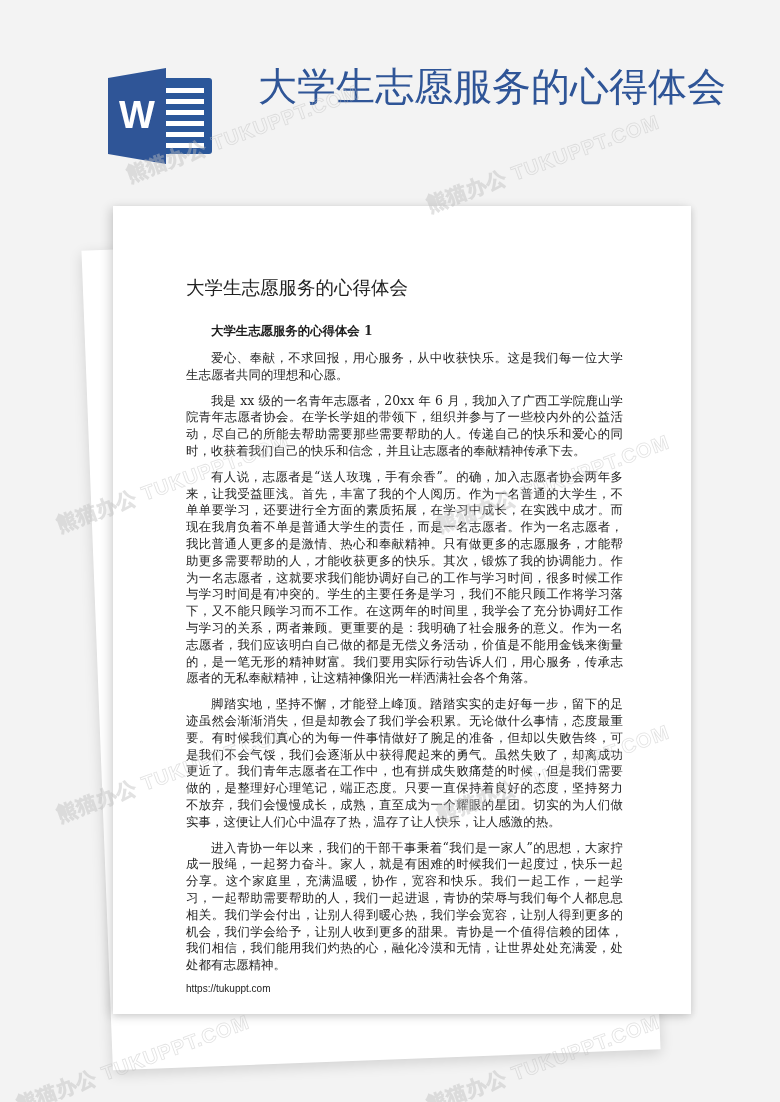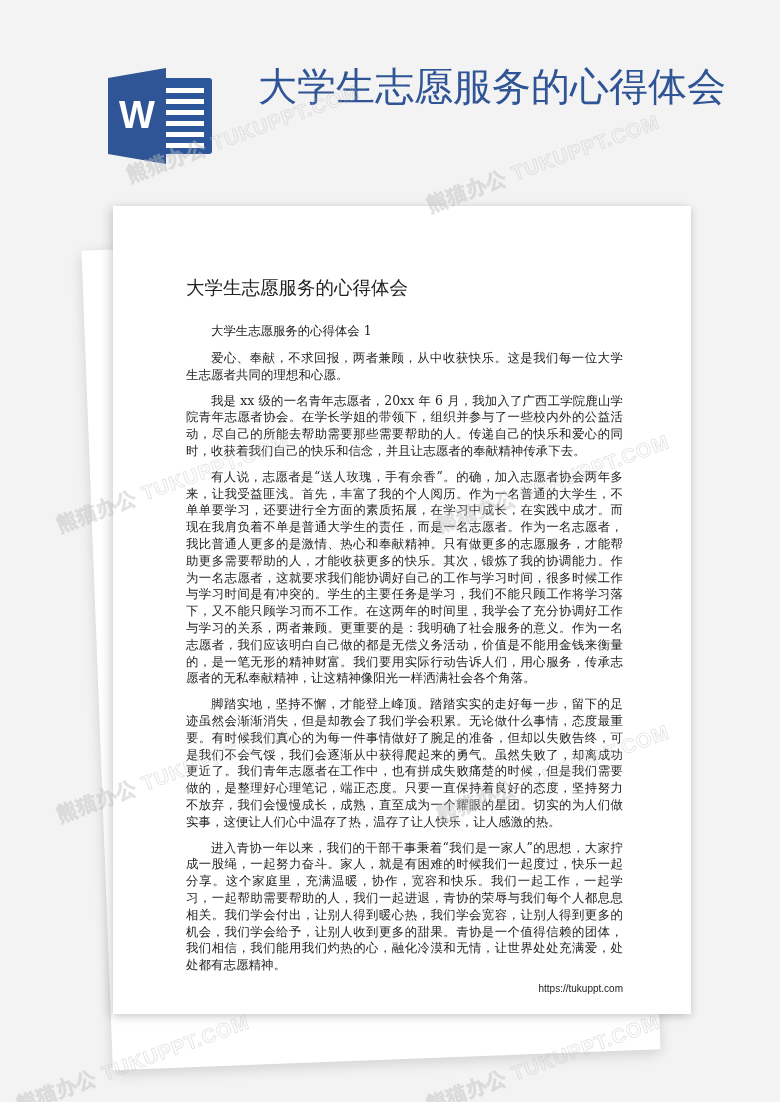--- a/index.html
+++ b/index.html
@@ -61,35 +61,35 @@
       line-height: 24px;
       color: #222;
       margin-bottom: 22px;
       font-weight: normal;
     }
     .doc-subtitle {
       font-size: 12.4px;
       line-height: 17px;
       text-indent: 25px;
       margin-bottom: 11px;
+      font-weight: bold;
     }
     .doc-para {
       font-size: 12.4px;
       line-height: 16.8px;
       text-indent: 25px;
       text-align: justify;
       margin-bottom: 9px;
       letter-spacing: 0.1px;
     }
     .doc-link {
       font-family: "Liberation Sans", sans-serif;
       font-size: 10px;
       color: #222;
       margin-top: 4px;
-      text-align: right;
     }
     
     .wm {
       position: absolute;
       font-family: "Liberation Sans", sans-serif;
       font-weight: bold;
       font-size: 20px;
       color: rgba(255,255,255,0.0);
       -webkit-text-stroke: 0.8px rgba(190,190,190,0.45);
       transform: rotate(-20deg);
@@ -116,21 +116,21 @@
     <text x="31" y="60" text-anchor="middle" font-family="Liberation Sans, sans-serif" font-weight="bold" font-size="38" fill="#ffffff">W</text>
   </svg>
   <h1 class="header-title">大学生志愿服务的心得体会</h1>
 </div>
 
 <div class="page-back"></div>
 <div class="page-front">
   <div class="doc">
     <h2 class="doc-title">大学生志愿服务的心得体会</h2>
     <p class="doc-subtitle">大学生志愿服务的心得体会 1</p>
-    <p class="doc-para">爱心、奉献，不求回报，两者兼顾，从中收获快乐。这是我们每一位大学生志愿者共同的理想和心愿。</p>
+    <p class="doc-para">爱心、奉献，不求回报，用心服务，从中收获快乐。这是我们每一位大学生志愿者共同的理想和心愿。</p>
     <p class="doc-para">我是 xx 级的一名青年志愿者，20xx 年 6 月，我加入了广西工学院鹿山学院青年志愿者协会。在学长学姐的带领下，组织并参与了一些校内外的公益活动，尽自己的所能去帮助需要那些需要帮助的人。传递自己的快乐和爱心的同时，收获着我们自己的快乐和信念，并且让志愿者的奉献精神传承下去。</p>
     <p class="doc-para">有人说，志愿者是“送人玫瑰，手有余香”。的确，加入志愿者协会两年多来，让我受益匪浅。首先，丰富了我的个人阅历。作为一名普通的大学生，不单单要学习，还要进行全方面的素质拓展，在学习中成长，在实践中成才。而现在我肩负着不单是普通大学生的责任，而是一名志愿者。作为一名志愿者，我比普通人更多的是激情、热心和奉献精神。只有做更多的志愿服务，才能帮助更多需要帮助的人，才能收获更多的快乐。其次，锻炼了我的协调能力。作为一名志愿者，这就要求我们能协调好自己的工作与学习时间，很多时候工作与学习时间是有冲突的。学生的主要任务是学习，我们不能只顾工作将学习落下，又不能只顾学习而不工作。在这两年的时间里，我学会了充分协调好工作与学习的关系，两者兼顾。更重要的是：我明确了社会服务的意义。作为一名志愿者，我们应该明白自己做的都是无偿义务活动，价值是不能用金钱来衡量的，是一笔无形的精神财富。我们要用实际行动告诉人们，用心服务，传承志愿者的无私奉献精神，让这精神像阳光一样洒满社会各个角落。</p>
     <p class="doc-para">脚踏实地，坚持不懈，才能登上峰顶。踏踏实实的走好每一步，留下的足迹虽然会渐渐消失，但是却教会了我们学会积累。无论做什么事情，态度最重要。有时候我们真心的为每一件事情做好了腕足的准备，但却以失败告终，可是我们不会气馁，我们会逐渐从中获得爬起来的勇气。虽然失败了，却离成功更近了。我们青年志愿者在工作中，也有拼成失败痛楚的时候，但是我们需要做的，是整理好心理笔记，端正态度。只要一直保持着良好的态度，坚持努力不放弃，我们会慢慢成长，成熟，直至成为一个耀眼的星团。切实的为人们做实事，这便让人们心中温存了热，温存了让人快乐，让人感激的热。</p>
     <p class="doc-para">进入青协一年以来，我们的干部干事秉着“我们是一家人”的思想，大家拧成一股绳，一起努力奋斗。家人，就是有困难的时候我们一起度过，快乐一起分享。这个家庭里，充满温暖，协作，宽容和快乐。我们一起工作，一起学习，一起帮助需要帮助的人，我们一起进退，青协的荣辱与我们每个人都息息相关。我们学会付出，让别人得到暖心热，我们学会宽容，让别人得到更多的机会，我们学会给予，让别人收到更多的甜果。青协是一个值得信赖的团体，我们相信，我们能用我们灼热的心，融化冷漠和无情，让世界处处充满爱，处处都有志愿精神。</p>
     <p class="doc-link">https://tukuppt.com</p>
   </div>
 </div>
 
 <div class="wm" style="left:120px; top:120px;">熊猫办公 TUKUPPT.COM</div>
 <div class="wm" style="left:420px; top:150px;">熊猫办公 TUKUPPT.COM</div>

